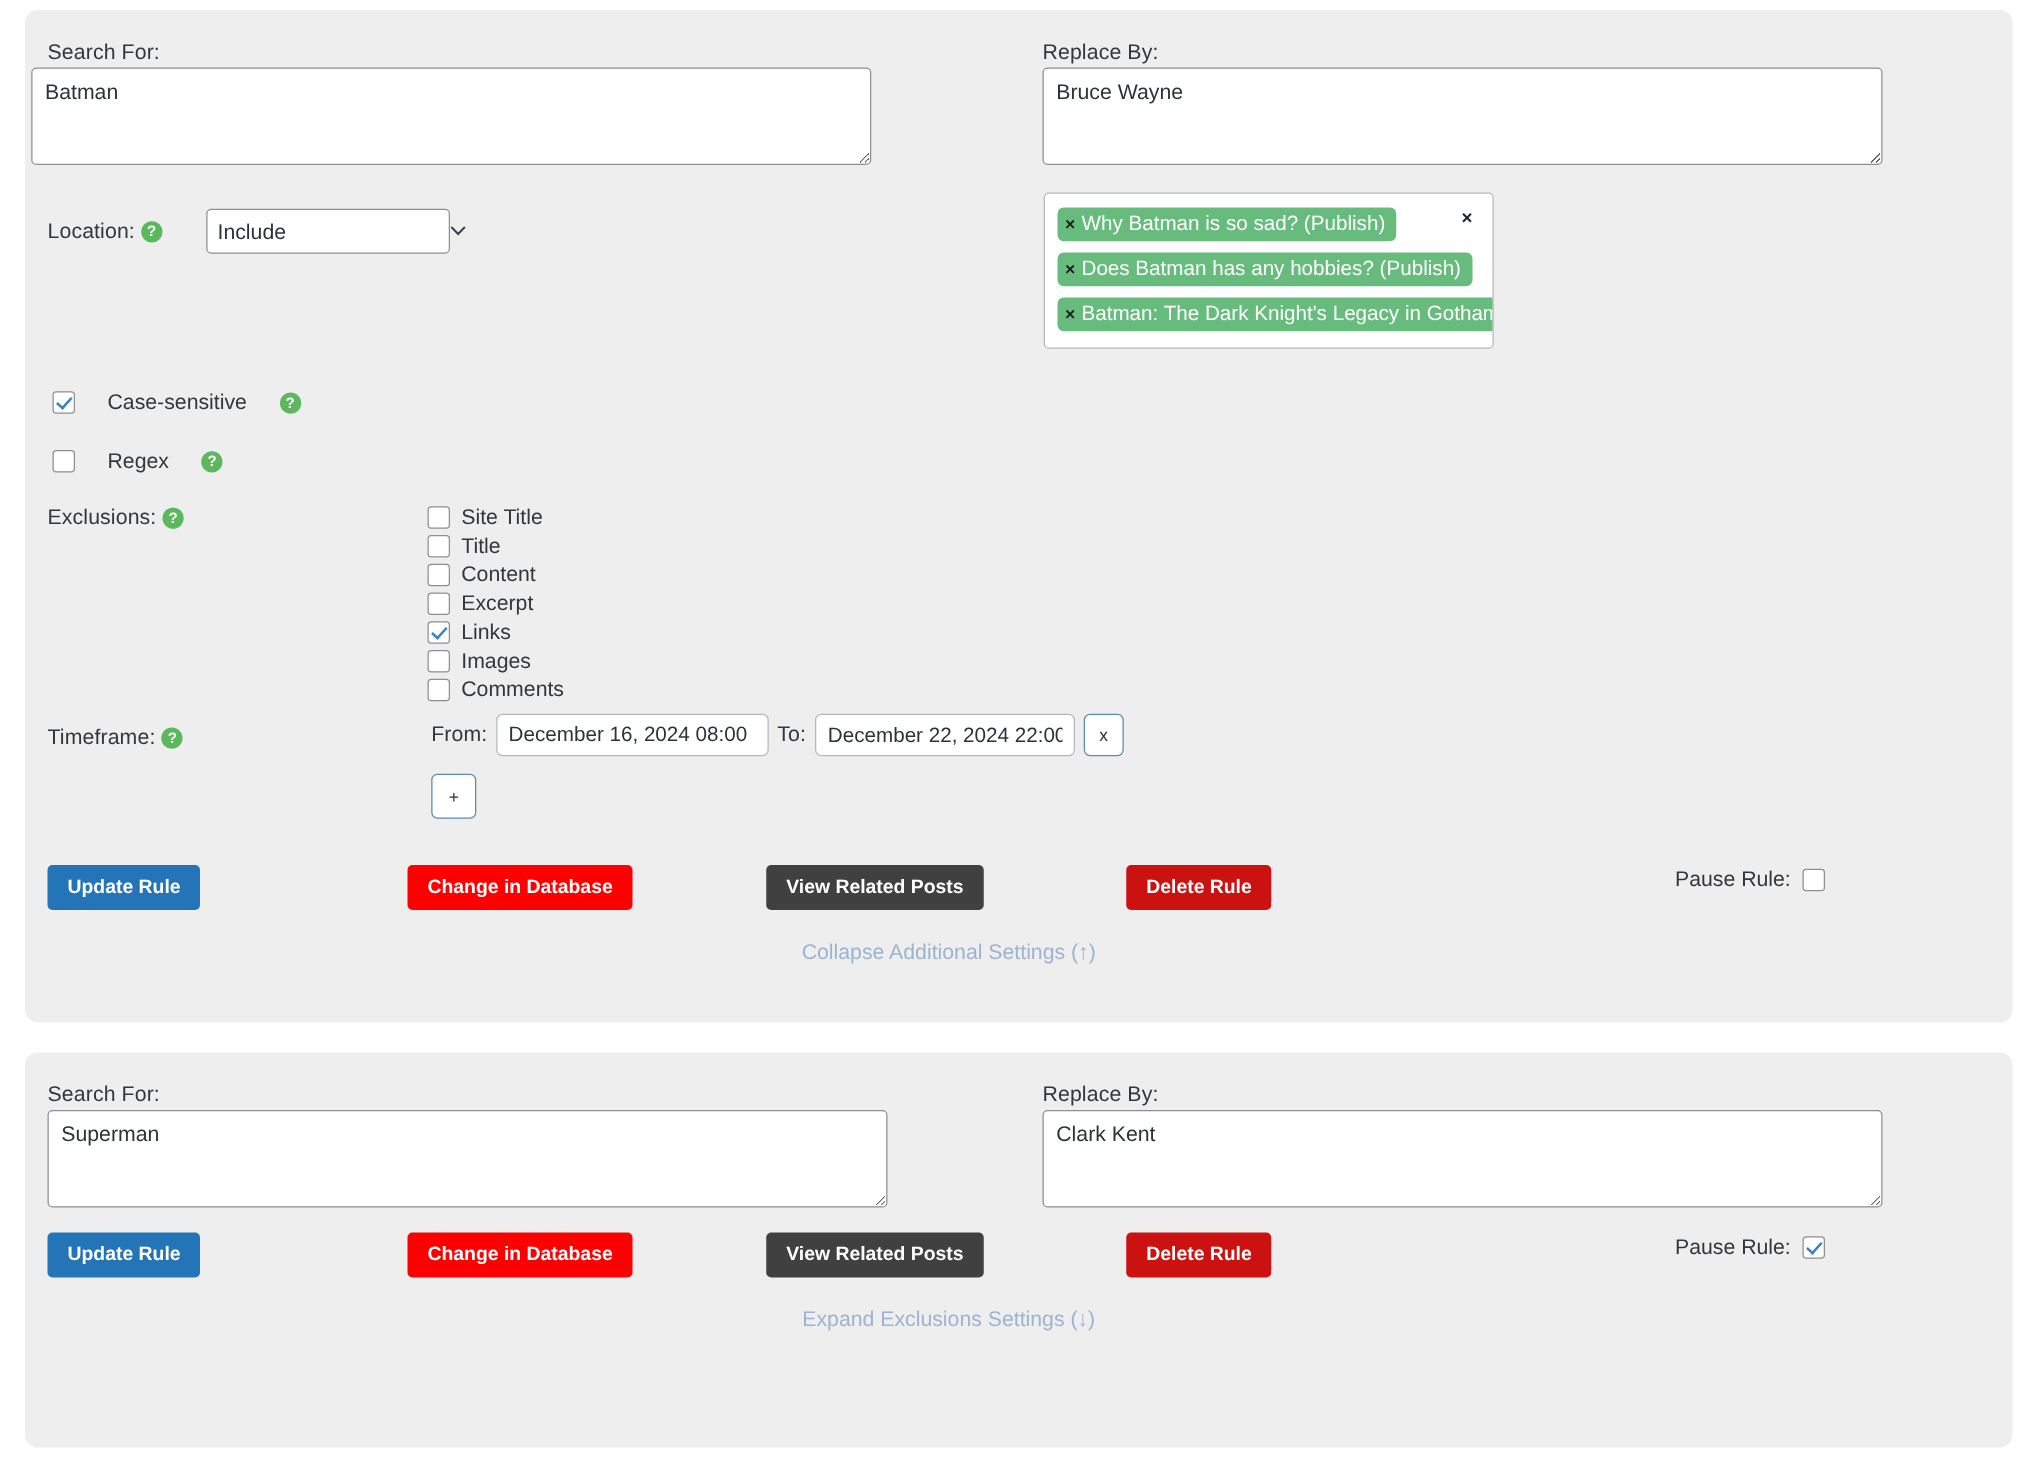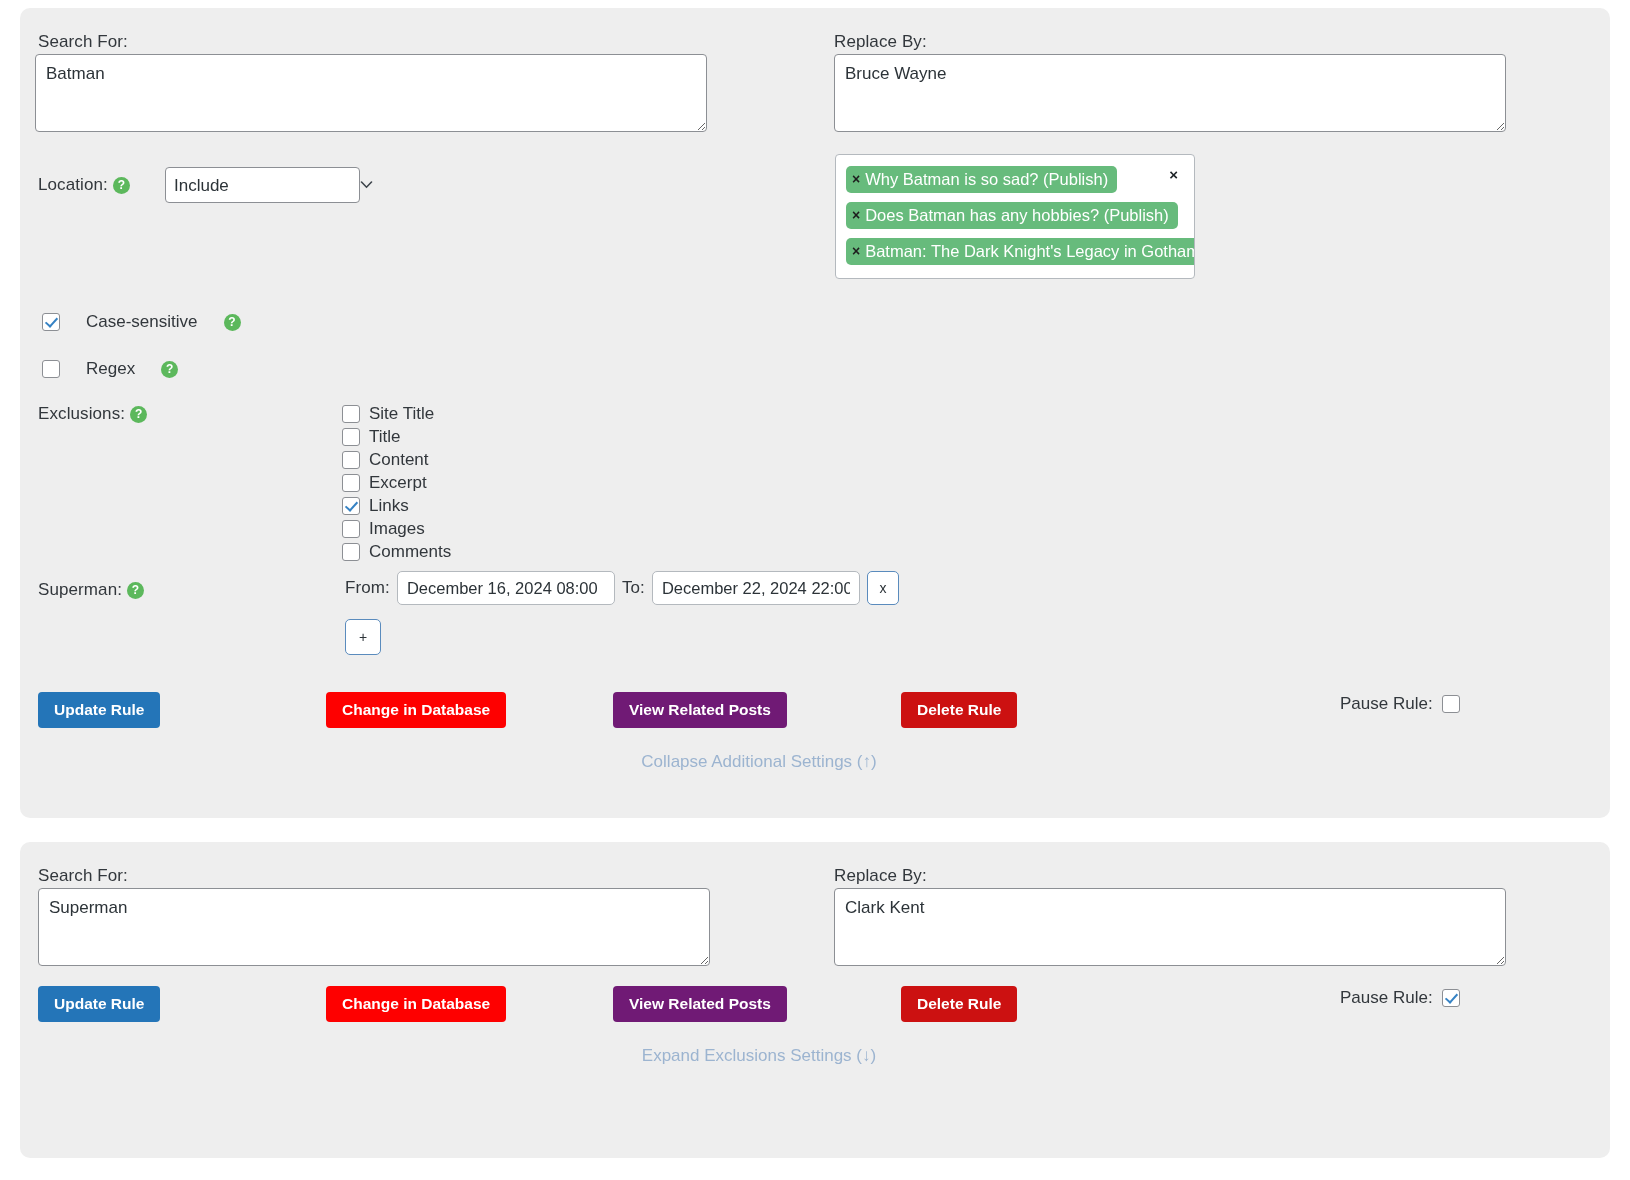--- a/index.html
+++ b/index.html
@@ -183,21 +183,21 @@
     font-size: 15.5px;
     font-weight: bold;
     cursor: pointer;
     height: 36px;
     padding: 0 16px;
     position: absolute;
     white-space: nowrap;
   }
   .btn-update { background: #2475b8; }
   .btn-db     { background: #fe0000; }
-  .btn-view   { background: #701a75; }
+  .btn-view   { background: #404040; }
   .btn-delete { background: #cc1111; }
 
   .pause-wrap {
     position: absolute;
     display: flex; align-items: center; gap: 9px;
   }
   .pause-wrap .pause-label { font-size: 17px; }
 
   .toggle-link {
     position: absolute;
@@ -211,21 +211,21 @@
   }
 </style>
 </head>
 <body>
 
 <div class="page">
 
   <div class="card" id="card-0">
 
     <div class="label" style="position:absolute;left:18px;top:24px;">Search For:</div>
-    <div class="ta-wrap" style="left:15px;top:46px;width:672px;height:78px;">
+    <div class="ta-wrap" style="left:5px;top:46px;width:672px;height:78px;">
       <textarea class="field" style="">Batman</textarea>
     </div>
 
     <div class="label" style="position:absolute;left:814px;top:24px;">Replace By:</div>
     <div class="ta-wrap" style="left:814px;top:46px;width:672px;height:78px;">
       <textarea class="field" style="">Bruce Wayne</textarea>
     </div>
 
     <div class="label" style="position:absolute;left:18px;top:167px;">
       <span>Location:</span><span class="help">?</span>
@@ -301,21 +301,21 @@
         <input type="checkbox" class="cbx" style="">
         <span class="excl-label">Images</span>
       </div>
       <div class="excl-item">
         <input type="checkbox" class="cbx" style="">
         <span class="excl-label">Comments</span>
       </div>
     </div>
 
     <div class="label" style="position:absolute;left:18px;top:572px;">
-      <span>Superman:</span><span class="help">?</span>
+      <span>Timeframe:</span><span class="help">?</span>
     </div>
     <div style="position:absolute;left:325px;top:563px;display:flex;align-items:center;gap:7px;">
       <span class="label">From:</span>
       <input class="date-input" style="width: 218px;" value="December 16, 2024 08:00">
       <span class="label">To:</span>
       <input class="date-input" style="width: 208px;" value="December 22, 2024 22:00">
       <button class="tiny-btn">x</button>
     </div>
     <button class="tiny-btn" style="position:absolute;left:325px;top:611px;width:36px;height:36px;">+</button>
 

